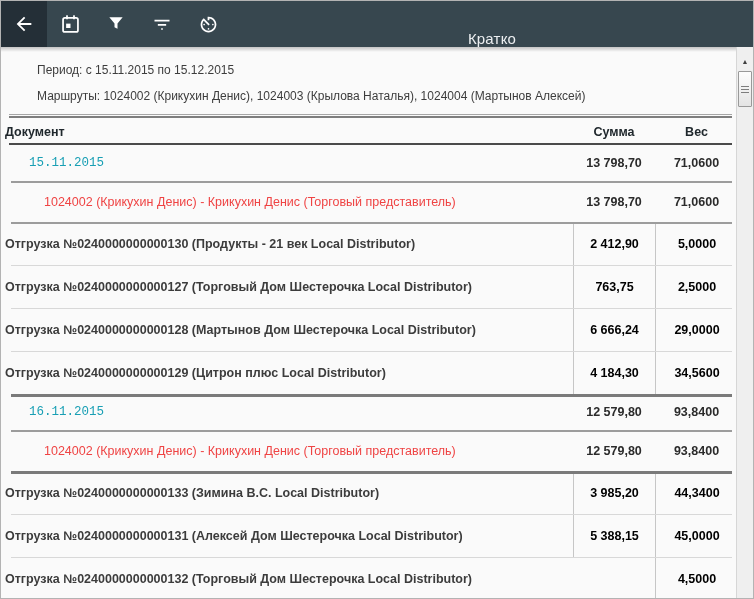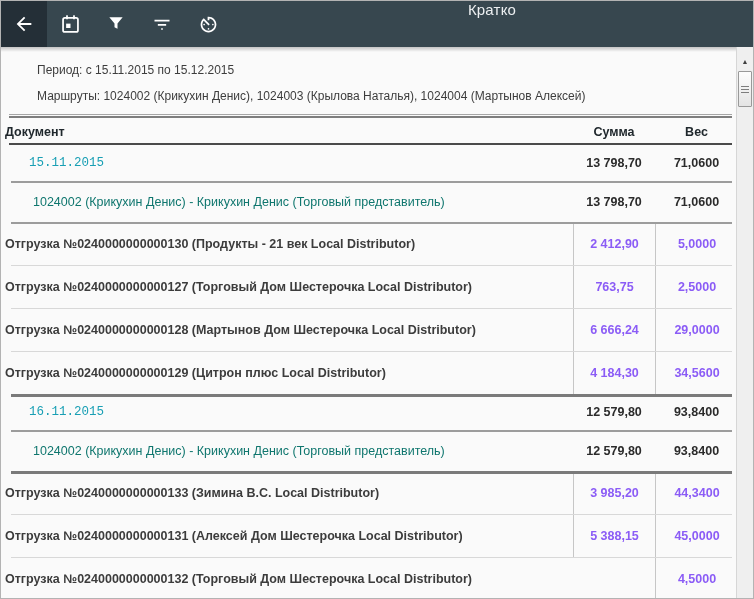--- a/index.html
+++ b/index.html
@@ -4,21 +4,21 @@
 <style>
   * { margin:0; padding:0; box-sizing:border-box; }
   html,body { background:#e9e9e9; }
   .app {
     position:relative; width:754px; height:599px;
     border:1px solid #b3b3b3; background:#fafafa;
     font-family:"Liberation Sans", sans-serif; overflow:hidden;
   }
   
   .appbar {
-    height:46px; background:#37474f; display:flex; align-items:flex-start;
+    height:46px; background:#37474f; display:flex; align-items:flex-end;
   }
   .back-btn {
     width:46px; height:46px; background:#242f37; display:flex;
     align-items:center; justify-content:center; flex:0 0 auto; cursor:pointer;
   }
   .icon-btn {
     width:46px; height:46px; display:flex; align-items:center;
     justify-content:center; flex:0 0 auto; cursor:pointer;
   }
   .icon-btn svg, .back-btn svg { display:block; }
@@ -50,26 +50,26 @@
   .th { font-size:12.5px; font-weight:bold; color:#20282d; }
   .cell-doc { flex:1 1 auto; padding-left:4px; min-width:0; }
   .cell-sum { flex:0 0 82px; width:82px; text-align:center; }
   .cell-weight { flex:0 0 83px; width:83px; text-align:center; }
   .trow {
     display:flex; align-items:stretch; position:relative; cursor:pointer;
     background:transparent;
   }
   .trow .cell { display:flex; align-items:center; font-size:12.5px; }
   .trow .cell-doc { color:#3c3c3c; }
-  .trow .cell-sum, .trow .cell-weight { justify-content:center; color:#8b5cf6; }
+  .trow .cell-sum, .trow .cell-weight { justify-content:center; color:#000000; }
   .row--date   { height:36px; }
   .row--rep    { height:41px; }
   .row--detail { height:43px;font-weight:bold; }
   .row--date .cell-doc  { color:#189fb4; padding-left:28px;font-family:Liberation Mono, monospace; }
-  .row--rep  .cell-doc  { color:#0f766e; padding-left:32px; }
+  .row--rep  .cell-doc  { color:#ef4444; padding-left:43px; }
   .row--date .cell-sum, .row--date .cell-weight,
   .row--rep  .cell-sum, .row--rep  .cell-weight {
     font-weight:bold; color:#2b2b2b;
   }
   .row--detail .cell-sum, .row--detail .cell-weight {
     border-left:1px solid #c6c6c6;
   }
   .sep { position:absolute; top:0; left:10px; right:6px; }
   .sep--light  .sep { border-top:1px solid #d8d8d8; }
   .sep--medium .sep { border-top:2px solid #9c9c9c; }

